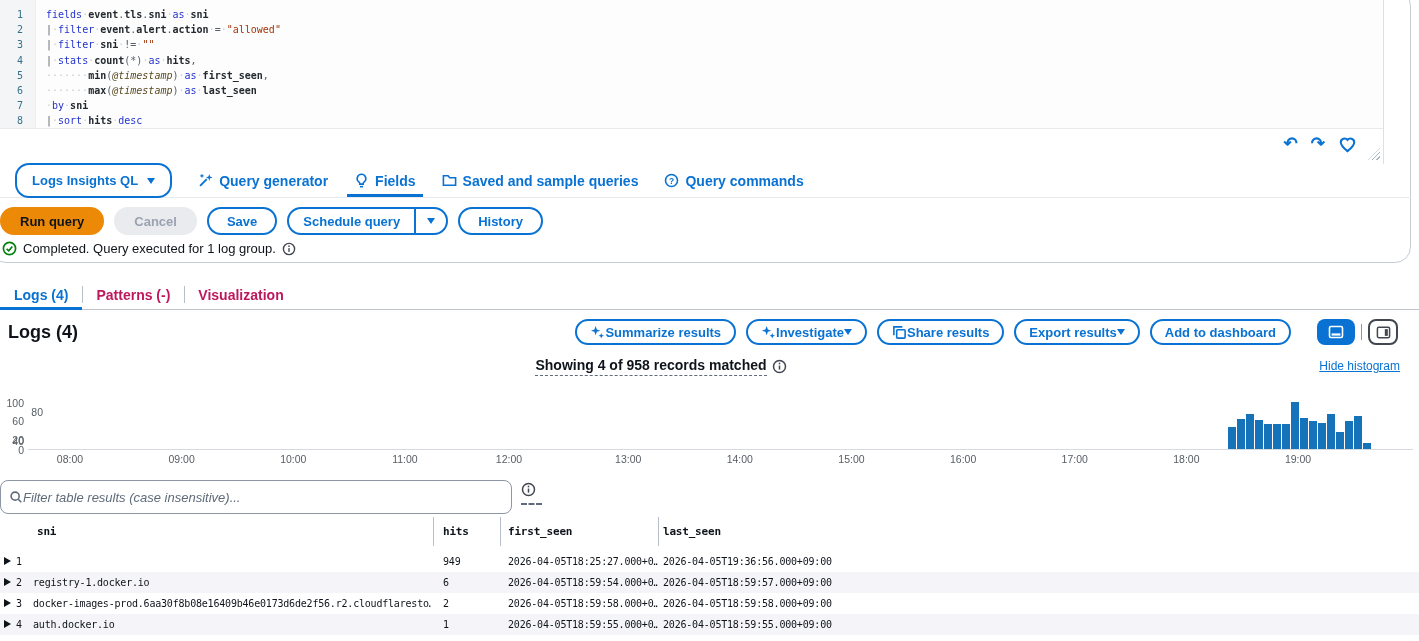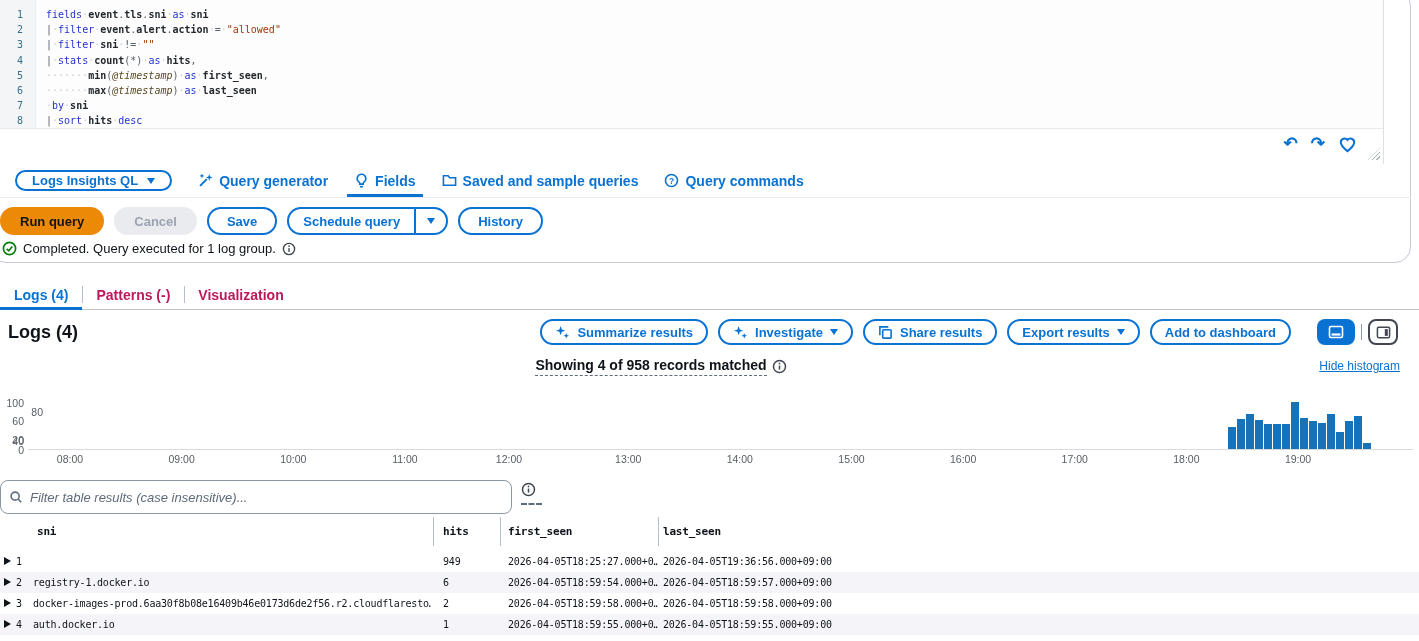--- a/index.html
+++ b/index.html
@@ -28,21 +28,21 @@
   .tk-var { color:#5a4a22; font-style:italic; }
   .tk-ws  { color:#c8ccd2; }
   .icon-strip { position:absolute; left:0; top:129px; width:100%; height:34px; }
   .strip-icons { position:absolute; right:26px; top:4px; display:flex; gap:13px; align-items:center; }
   .hist-arrow { font-size:17px; font-weight:bold; color:#0972d3; cursor:pointer; line-height:22px; }
   .resize-handle { position:absolute; right:3px; bottom:3px; width:12px; height:12px; cursor:nwse-resize;
     background:repeating-linear-gradient(135deg, transparent 0 2px, #aab4be 2px 3px);
     clip-path:polygon(100% 0, 100% 100%, 0 100%); }
   .query-toolbar { position:absolute; left:0; top:164px; width:1411px; height:34px;
     border-bottom:1px solid #e8eaed; display:flex; align-items:center; }
-  .lang-pill { margin-left:15px; height:21px; border:2px solid #0972d3; border-radius:14px;
+  .lang-pill { margin-left:15px; height:35px; border:2px solid #0972d3; border-radius:14px;
     background:#fff; color:#0972d3; font-size:13px; font-weight:bold;
     display:flex; align-items:center; gap:9px; padding:0 15px; cursor:pointer; }
   .caret { display:inline-block; width:0; height:0; border-left:4.5px solid transparent;
     border-right:4.5px solid transparent; border-top:6px solid currentColor; }
   .qtb-item { position:relative; height:100%; display:flex; align-items:center; gap:6px;
     margin-left:26px; color:#0972d3; font-size:14px; font-weight:bold; cursor:pointer; }
   .qtb-item.active::after { content:""; position:absolute; left:-7px; right:-7px; bottom:0;
     height:3px; background:#0972d3; }
   .qtb-icon { display:flex; align-items:center; }
   .action-row { position:absolute; left:0; top:207px; display:flex; gap:10px; align-items:center; }
@@ -66,21 +66,21 @@
     width:1px; height:17px; background:#b6bec9; }
   .tab.active { color:#0972d3; }
   .tab.active::after { content:""; position:absolute; left:0; right:0; bottom:-1px;
     height:3px; background:#0972d3; }
   .results-header { position:absolute; left:8px; top:318px; width:1390px; height:28px;
     display:flex; align-items:center; }
   .results-title { font-size:18px; font-weight:bold; }
   .results-buttons { margin-left:auto; display:flex; gap:10px; align-items:center; }
   .rbtn { height:26px; border:2px solid #0972d3; border-radius:14px; background:#fff;
     color:#0972d3; font-size:13px; font-weight:bold; display:flex; align-items:center;
-    gap:7px; padding:0 13px; cursor:pointer; white-space:nowrap; }
+    padding:0 13px; cursor:pointer; white-space:nowrap; }
   .segmented { display:flex; align-items:center; gap:6px; margin-left:26px; }
   .seg-left { width:38px; height:26px; background:#0972d3; border-radius:8px;
     display:flex; align-items:center; justify-content:center; cursor:pointer; }
   .seg-div { width:1px; height:16px; background:#8c95a3; }
   .seg-right { width:30px; height:26px; background:#fff; border:2px solid #424650;
     border-radius:8px; display:flex; align-items:center; justify-content:center; cursor:pointer; }
   .records-info { position:absolute; left:0; top:357px; width:1322px; text-align:center; font-size:14px;font-weight:bold; }
   .matched-line { display:inline-flex; align-items:center; gap:5px; }
   .matched-text { border-bottom:1px dashed #5f6b7a; padding-bottom:2px; }
   .scan-line { margin-top:5px; font-size:13.5px; }
@@ -90,21 +90,21 @@
   .y-label { position:absolute; width:24px; text-align:right; font-size:10.5px; color:#565d64; }
   .baseline { position:absolute; left:28px; right:6px; top:57px; height:1px; background:#d6dade; }
   .bars { position:absolute; left:1228px; top:0; height:57px; display:flex;
     align-items:flex-end; gap:1px; }
   .bar { width:8px; background:#1673b9; }
   .x-label { position:absolute; top:61px; width:44px; margin-left:-22px; text-align:center;
     font-size:10.5px; color:#565d64; }
   .filter-row { position:absolute; left:0; top:480px; width:560px; height:26px; }
   .filter-input { position:absolute; left:0; top:0; width:512px; height:23px;
     border:1px solid #8d96a3; border-radius:8px; background:#fff;
-    display:flex; align-items:center; gap:7px; padding:16px 8px; cursor:text; }
+    display:flex; align-items:center; padding:16px 8px; cursor:text; }
   .filter-placeholder { font-style:italic; color:#5f6b7a; font-size:13px; }
   .filter-info { position:absolute; left:521px; top:2px; cursor:pointer; }
   .filter-info .dash { display:block; width:21px; border-bottom:2px dashed #5f6b7a; margin-top:2px; }
   
   .results-table { position:absolute; left:0; top:512px; width:1419px;
     font-family:"DejaVu Sans Mono", monospace; }
   .thead { position:relative; height:39px; }
   .th { position:absolute; top:13px; font-size:11px; font-weight:bold; letter-spacing:-0.2px; }
   .col-sep { position:absolute; top:5px; width:1px; height:29px; background:#b6bec9; }
   .trow { position:relative; height:21px; font-size:10px; letter-spacing:-0.2px; cursor:pointer; }

